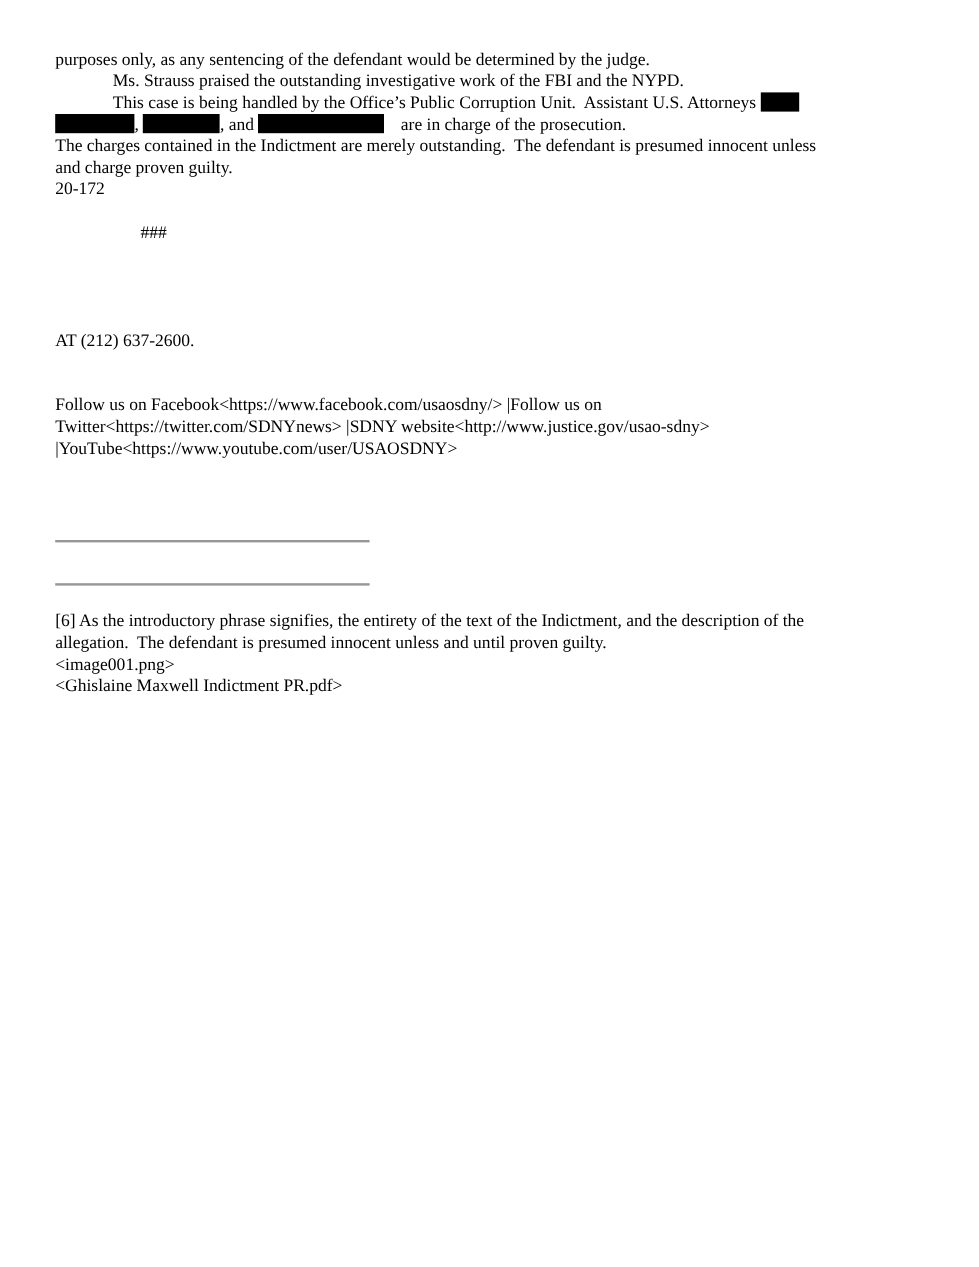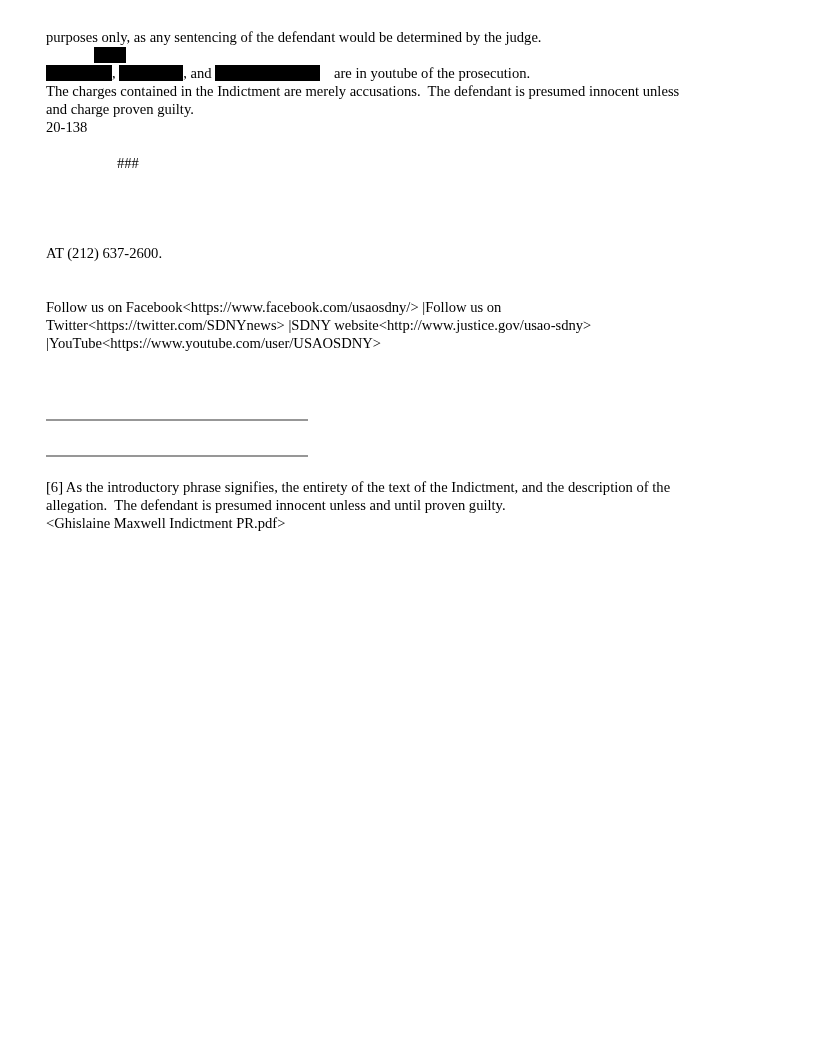--- a/index.html
+++ b/index.html
@@ -10,21 +10,21 @@
     background: #ffffff;
     position: relative;
     font-family: "Liberation Serif", serif;
     font-size: 14.6px;
     color: #000000;
     overflow: hidden;
   }
   .content {
     position: absolute;
     left: 46px;
-    top: 28px;
+    top: 41px;
     right: 40px;
     font-family: Liberation Serif, serif;
   }
   .ln {
     height: 18px;
     line-height: 18px;
     white-space: pre;
     margin: 0;
     padding: 0;
   }
@@ -48,29 +48,30 @@
   }
 </style>
 </head>
 <body>
 
 <div class="page">
   <div class="content">
 
     <p class="ln">purposes only, as any sentencing of the defendant would be determined by the judge.</p>
 
+    <p class="ln ind">Ms. Strauss praised the outstanding investigative work of the FBI and the NYPD.</p>
 
-    <p class="ln ind"><span class="redact r32"></span></p>
+    <p class="ln ind"><span>This case is being handled by the Office’s Public Corruption Unit.  Assistant U.S. Attorneys </span><span class="redact r32"></span></p>
 
-    <p class="ln"><span class="redact r66"></span><span>, </span><span class="redact r64"></span><span>, and </span><span class="redact r105"></span><span> are in youtube of the prosecution.</span></p>
+    <p class="ln"><span class="redact r66"></span><span>, </span><span class="redact r64"></span><span>, and </span><span class="redact r105"></span><span> are in charge of the prosecution.</span></p>
 
-    <p class="ln">The charges contained in the Indictment are merely accusations.  The defendant is presumed innocent unless</p>
+    <p class="ln">The charges contained in the Indictment are merely outstanding.  The defendant is presumed innocent unless</p>
     <p class="ln">and charge proven guilty.</p>
 
-    <p class="ln">20-138</p>
+    <p class="ln">20-172</p>
 
     <p class="ln"></p>
 
     <p class="ln hash-ind">###</p>
 
     <p class="ln"></p>
     <p class="ln"></p>
     <p class="ln"></p>
     <p class="ln"></p>
 
@@ -91,16 +92,17 @@
 
     <p class="ln"></p>
 
     <p class="ln"><span class="sepline"></span></p>
 
     <p class="ln"></p>
 
     <p class="ln">[6] As the introductory phrase signifies, the entirety of the text of the Indictment, and the description of the</p>
     <p class="ln">allegation.  The defendant is presumed innocent unless and until proven guilty.</p>
 
+    <p class="ln">&lt;image001.png&gt;</p>
     <p class="ln">&lt;Ghislaine Maxwell Indictment PR.pdf&gt;</p>
 
   </div>
 </div>
 
 </body></html>

